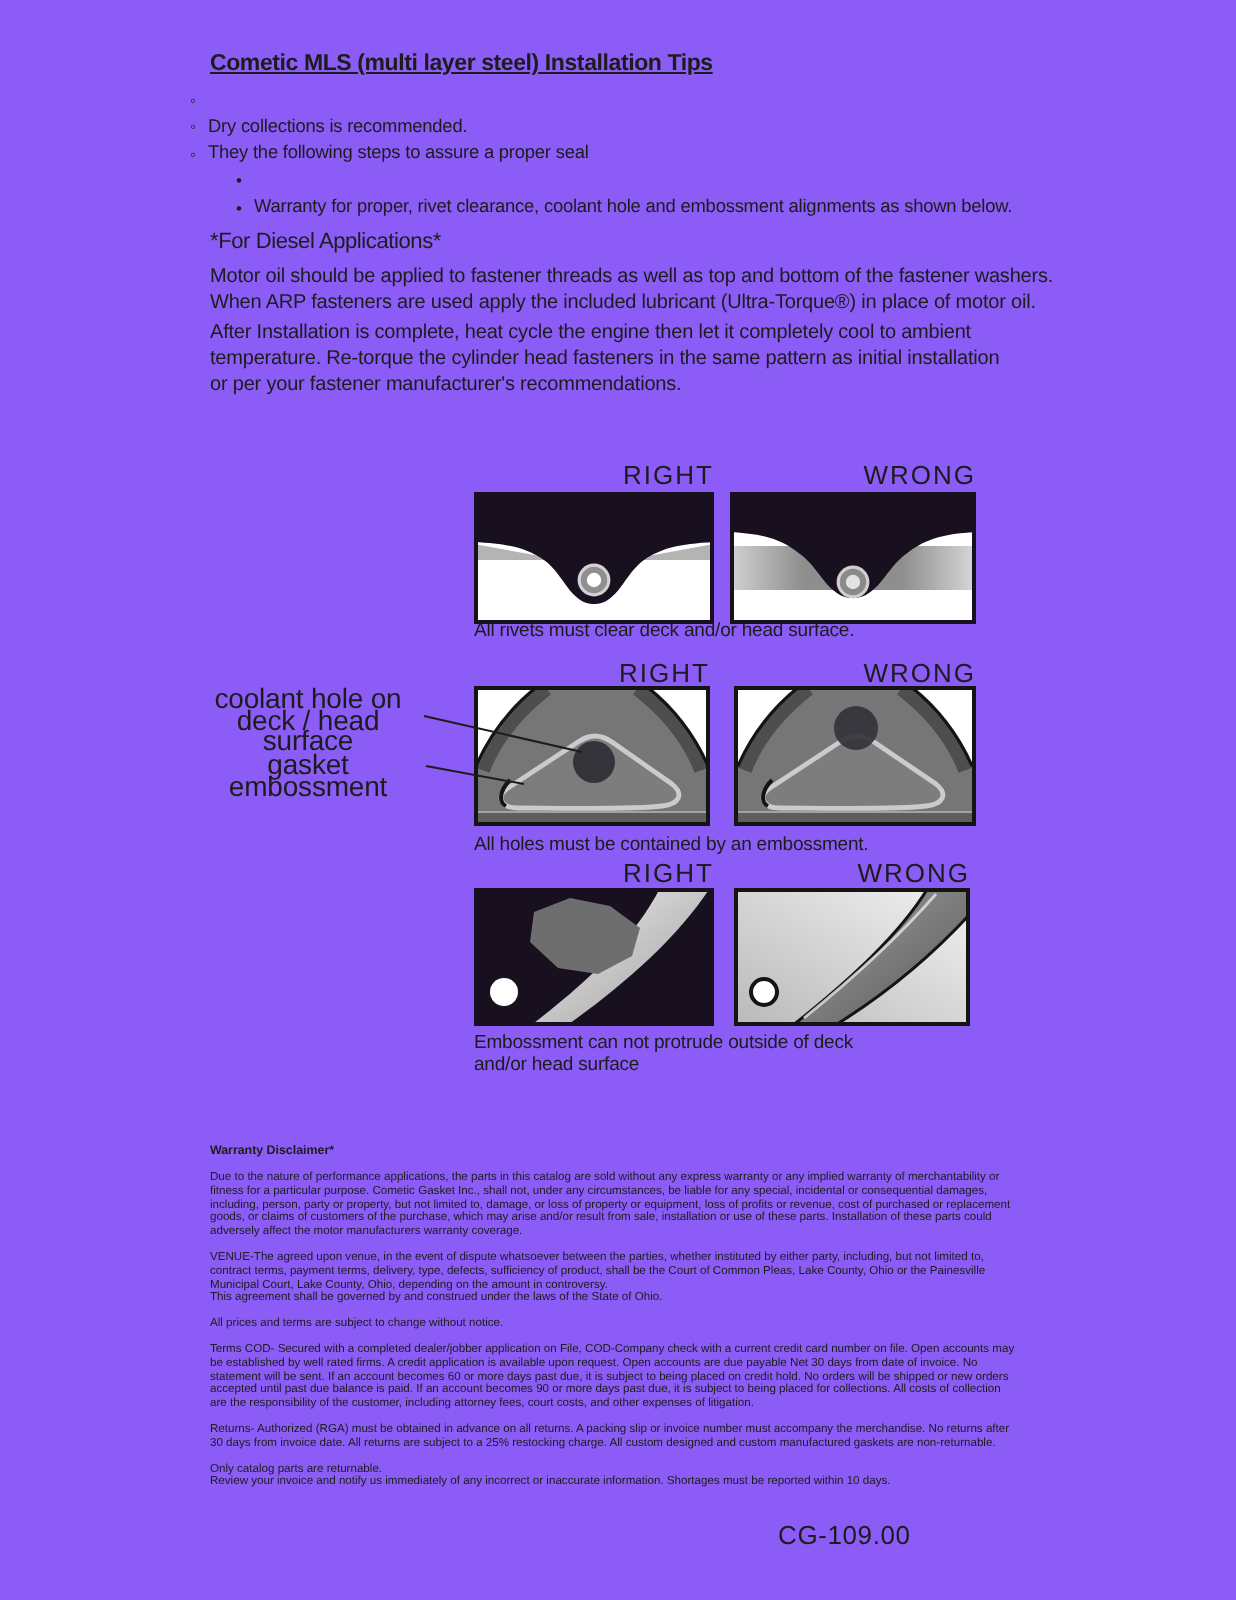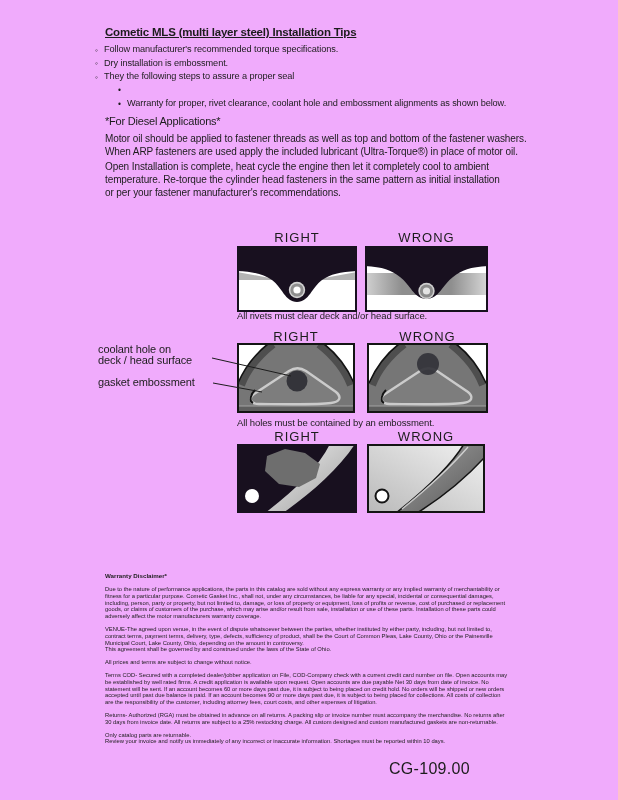--- a/index.html
+++ b/index.html
@@ -1,71 +1,70 @@
 <!DOCTYPE html>
 <html><head>
 <meta charset="utf-8">
 <style>
   html,body{margin:0;padding:0;background:#ffffff;}
   .page{
-    position:relative;width:618px;height:800px;background:#f0abfc;
+    position:relative;width:618px;height:800px;background:#8b5cf6;
     color:#1c1c1c;font-family:"Liberation Sans","DejaVu Sans",sans-serif;
     overflow:hidden;
   }
   .abs{position:absolute;}
   .title{font-size:11.5px;font-weight:bold;text-decoration:underline;letter-spacing:-0.2px;white-space:nowrap;}
   .tips{font-size:9.2px;line-height:13px;letter-spacing:-0.1px;}
   .bullet-row{display:flex;}
   .marker{flex:none;width:9px;font-size:8.5px;padding-top:0.5px;}
   .sub{margin-left:23px;}
   .h2{font-size:11px;font-weight:normal;letter-spacing:-0.2px;white-space:nowrap;}
   .para{font-size:10px;line-height:12.9px;letter-spacing:-0.1px;white-space:pre-line;width:470px;}
-  .dlabel{font-size:13px;letter-spacing:1px;text-align:center;white-space:nowrap;}
+  .dlabel{font-size:13px;letter-spacing:1px;text-align:right;white-space:nowrap;}
   .caption{font-size:9.5px;line-height:11px;white-space:pre-line;letter-spacing:-0.1px;}
-  .ann{font-size:11px;line-height:10.5px;white-space:pre-line;text-align:left;width:112px;letter-spacing:-0.1px;}
+  .ann{font-size:14px;line-height:10.5px;white-space:pre-line;text-align:center;width:112px;letter-spacing:-0.1px;}
   .panel{display:block;}
   .disc{width:470px;font-size:5.8px;line-height:6.8px;}
   .disc h3{font-size:6.2px;line-height:7px;margin:0 0 7px 0;}
   .disc p{margin:0 0 6px 0;white-space:pre-line;}
-  .pagenum{font-size:16px;letter-spacing:0.3px;white-space:nowrap;}
+  .pagenum{font-size:13px;letter-spacing:0.3px;white-space:nowrap;}
   svg{display:block;}
 </style>
 </head>
 <body>
 
 <div class="page">
 
   <div class="abs title" style="left:105px;top:26px">Cometic MLS (multi layer steel) Installation Tips</div>
 
   <div class="abs tips" style="left:95px;top:43px">
     <div class="bullet-row">
       <span class="marker">◦</span>
-      <span>Follow manufacturer's recommended torque specifications.</span>
     </div>
     <div class="bullet-row">
       <span class="marker">◦</span>
-      <span>Dry installation is embossment.</span>
+      <span>Dry collections is recommended.</span>
     </div>
     <div class="bullet-row">
       <span class="marker">◦</span>
       <span>They the following steps to assure a proper seal</span>
     </div>
     <div class="bullet-row sub">
       <span class="marker">•</span>
     </div>
     <div class="bullet-row sub">
       <span class="marker">•</span>
       <span>Warranty for proper, rivet clearance, coolant hole and embossment alignments as shown below.</span>
     </div>
   </div>
 
   <div class="abs h2" style="left:105px;top:115px">*For Diesel Applications*</div>
   <div class="abs para" style="left:105px;top:133px">Motor oil should be applied to fastener threads as well as top and bottom of the fastener washers.
 When ARP fasteners are used apply the included lubricant (Ultra-Torque®) in place of motor oil.</div>
-  <div class="abs para" style="left:105px;top:161px">Open Installation is complete, heat cycle the engine then let it completely cool to ambient
+  <div class="abs para" style="left:105px;top:161px">After Installation is complete, heat cycle the engine then let it completely cool to ambient
 temperature. Re-torque the cylinder head fasteners in the same pattern as initial installation
 or per your fastener manufacturer's recommendations.</div>
 
   <div class="abs dlabel" style="left:237px;top:230px;width:120px">RIGHT</div>
   <div class="abs dlabel" style="left:365px;top:230px;width:123px">WRONG</div>
 
   <div class="abs" style="left:237px;top:246px">
     <svg class="panel" width="120" height="66" viewBox="0 0 120 66">
       <rect width="120" height="66" fill="#ffffff"></rect>
       <polygon points="0,26 44,34 0,34" fill="#b4b4b4"></polygon>
@@ -177,20 +176,22 @@
             <stop offset="1" stop-color="#565656"></stop>
         </linearGradient>
       </defs>
       <rect width="118" height="69" fill="url(#gb3)"></rect>
       <path d="M97,0 L118,0 L118,13 C96,37 71,56 50,69 L29,69 C58,46 83,23 97,0 Z" fill="url(#gb4)" stroke="#141414" stroke-width="1.5"></path>
       <path d="M101,3 C81,26 56,48 35,65" stroke="#dedede" stroke-width="1.4" fill="none" opacity="0.85"></path>
       <circle cx="15" cy="52" r="6.5" fill="#ffffff" stroke="#141414" stroke-width="2"></circle>
       <rect x="1" y="1" width="116" height="67" fill="none" stroke="#141414" stroke-width="2"></rect>
     </svg>
   </div>
+  <div class="abs caption" style="left:237px;top:516px">Embossment can not protrude outside of deck
+and/or head surface</div>
 
   <div class="abs disc" style="left:105px;top:572px">
     <h3>Warranty Disclaimer*</h3>
     <p>Due to the nature of performance applications, the parts in this catalog are sold without any express warranty or any implied warranty of merchantability or
 fitness for a particular purpose.  Cometic Gasket Inc., shall not, under any circumstances, be liable for any special, incidental or consequential damages,
 including, person, party or property, but not limited to, damage, or loss of property or equipment, loss of profits or revenue, cost of purchased or replacement
 goods, or claims of customers of the purchase, which may arise and/or result from sale, installation or use of these parts.  Installation of these parts could
 adversely affect the motor manufacturers warranty coverage.</p>
     <p>VENUE-The agreed upon venue, in the event of dispute whatsoever between the parties, whether instituted by either party, including, but not limited to,
 contract terms, payment terms, delivery, type, defects, sufficiency of product, shall be the Court of Common Pleas, Lake County, Ohio or the Painesville

